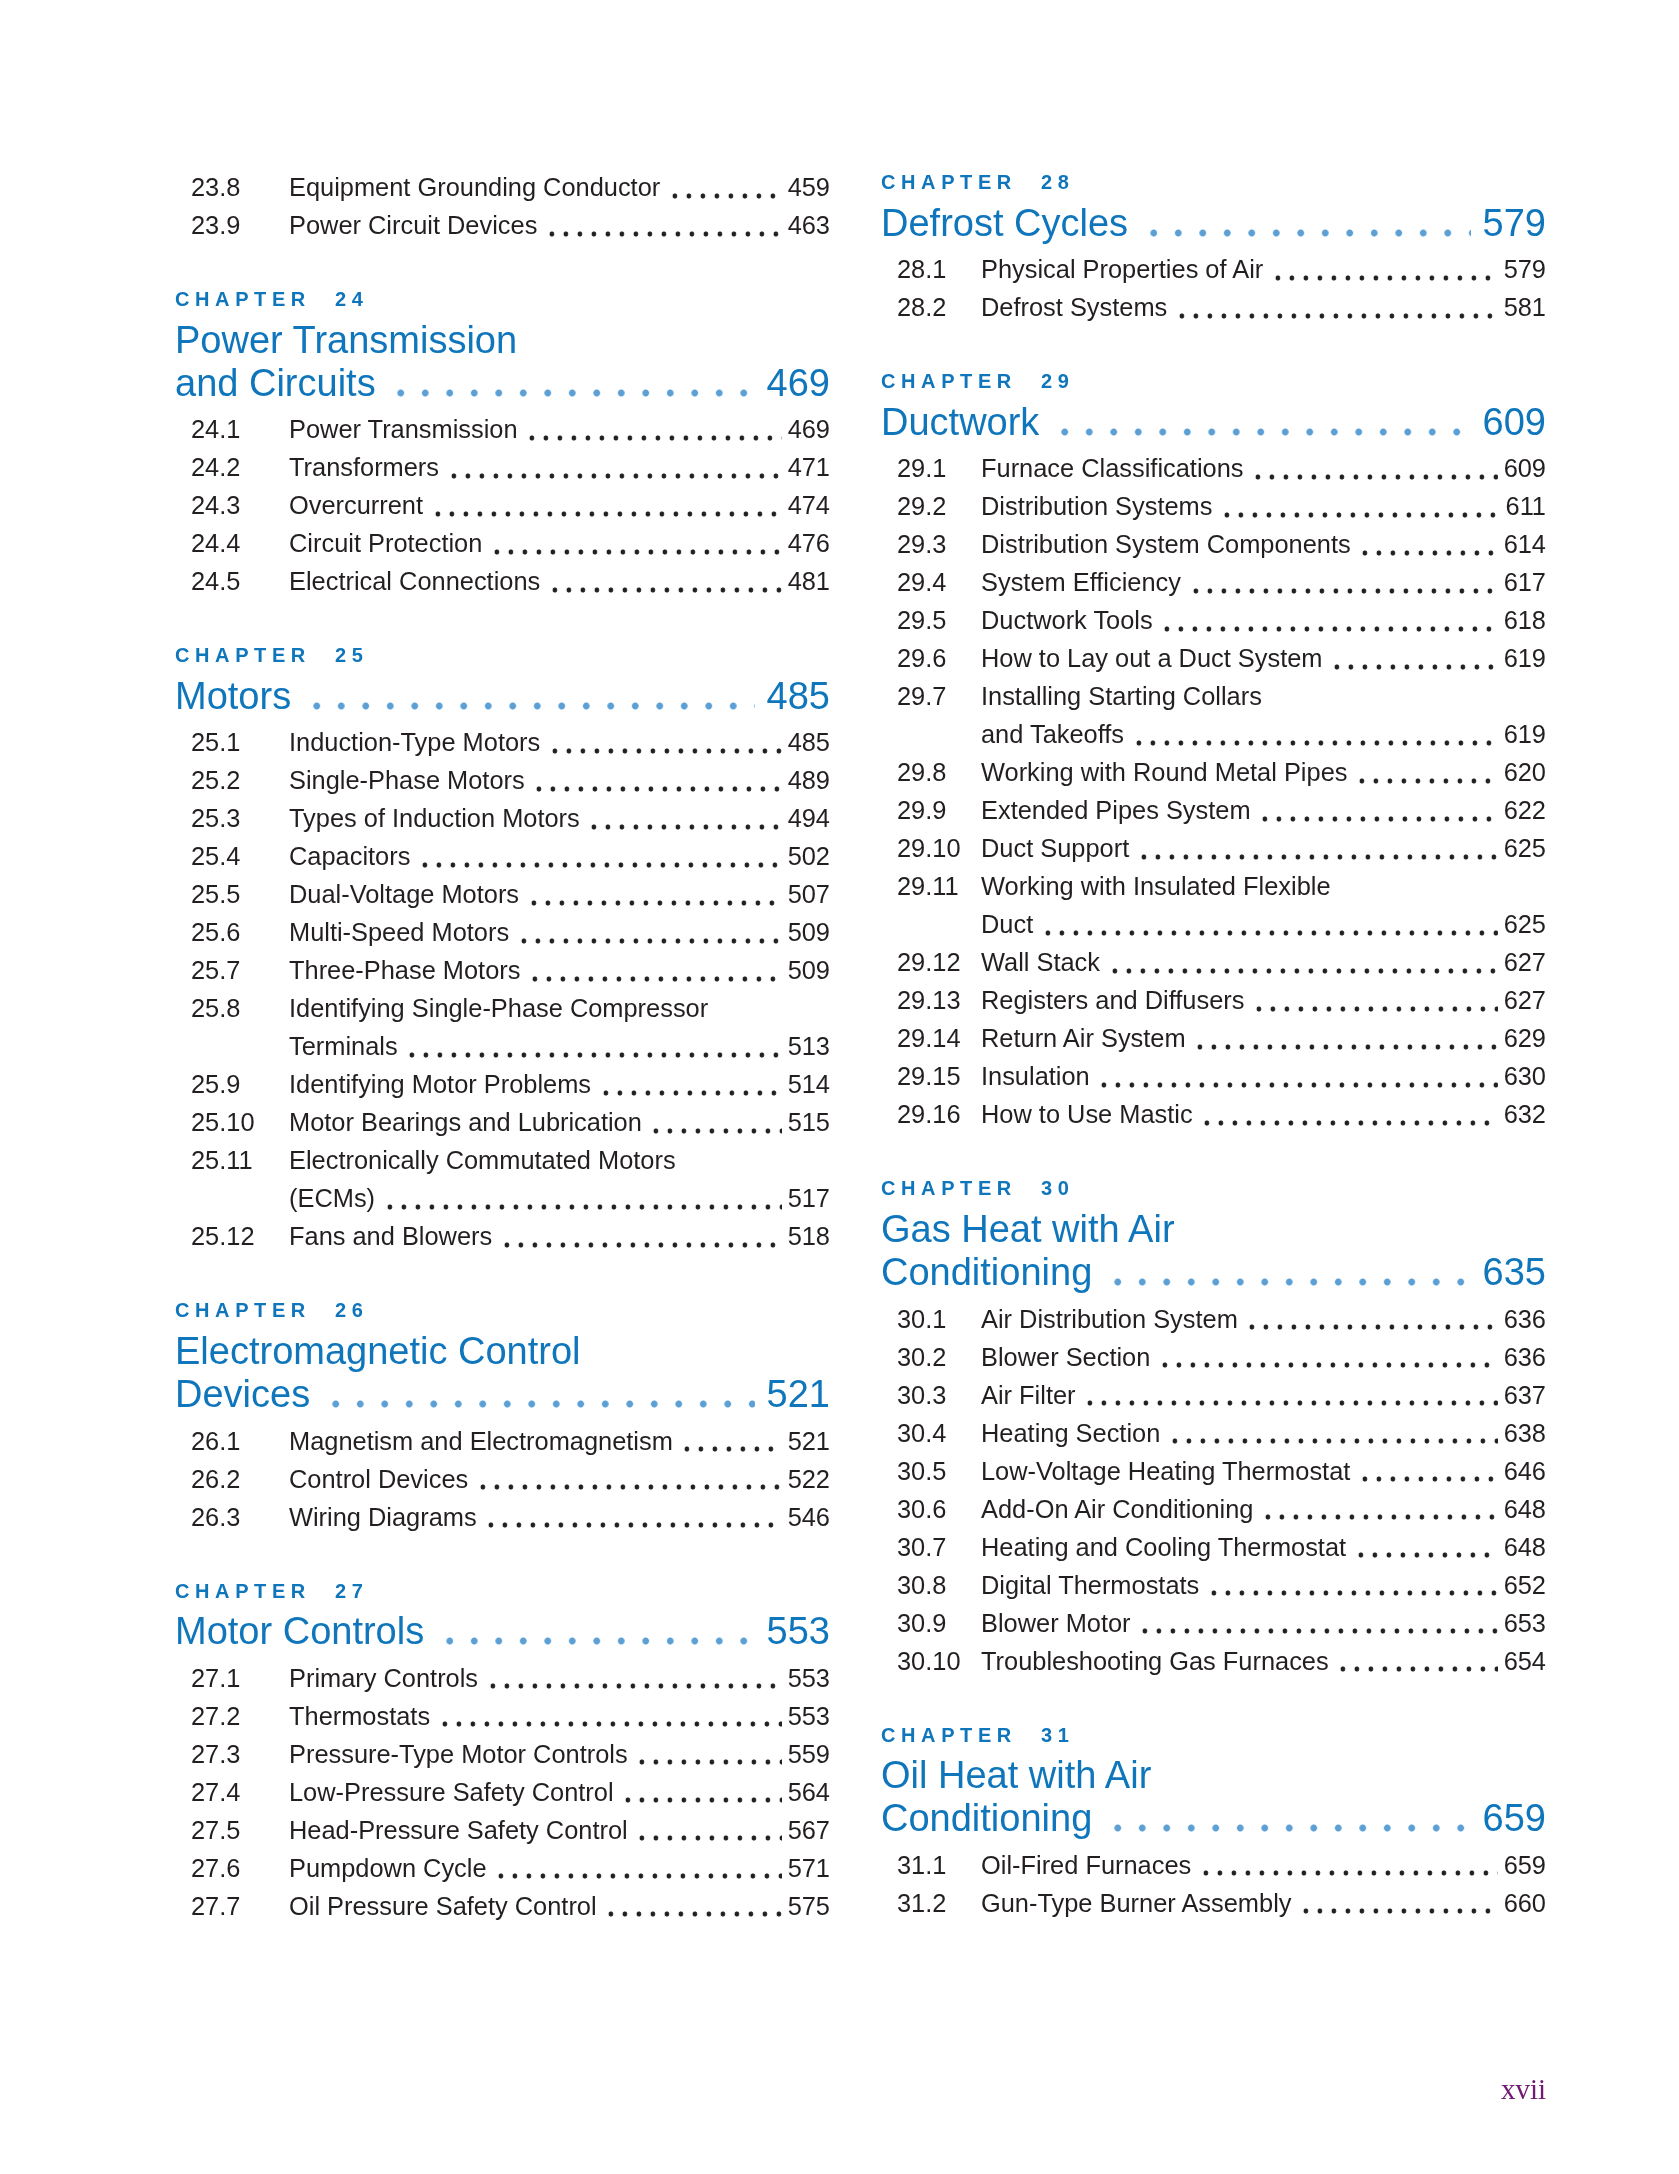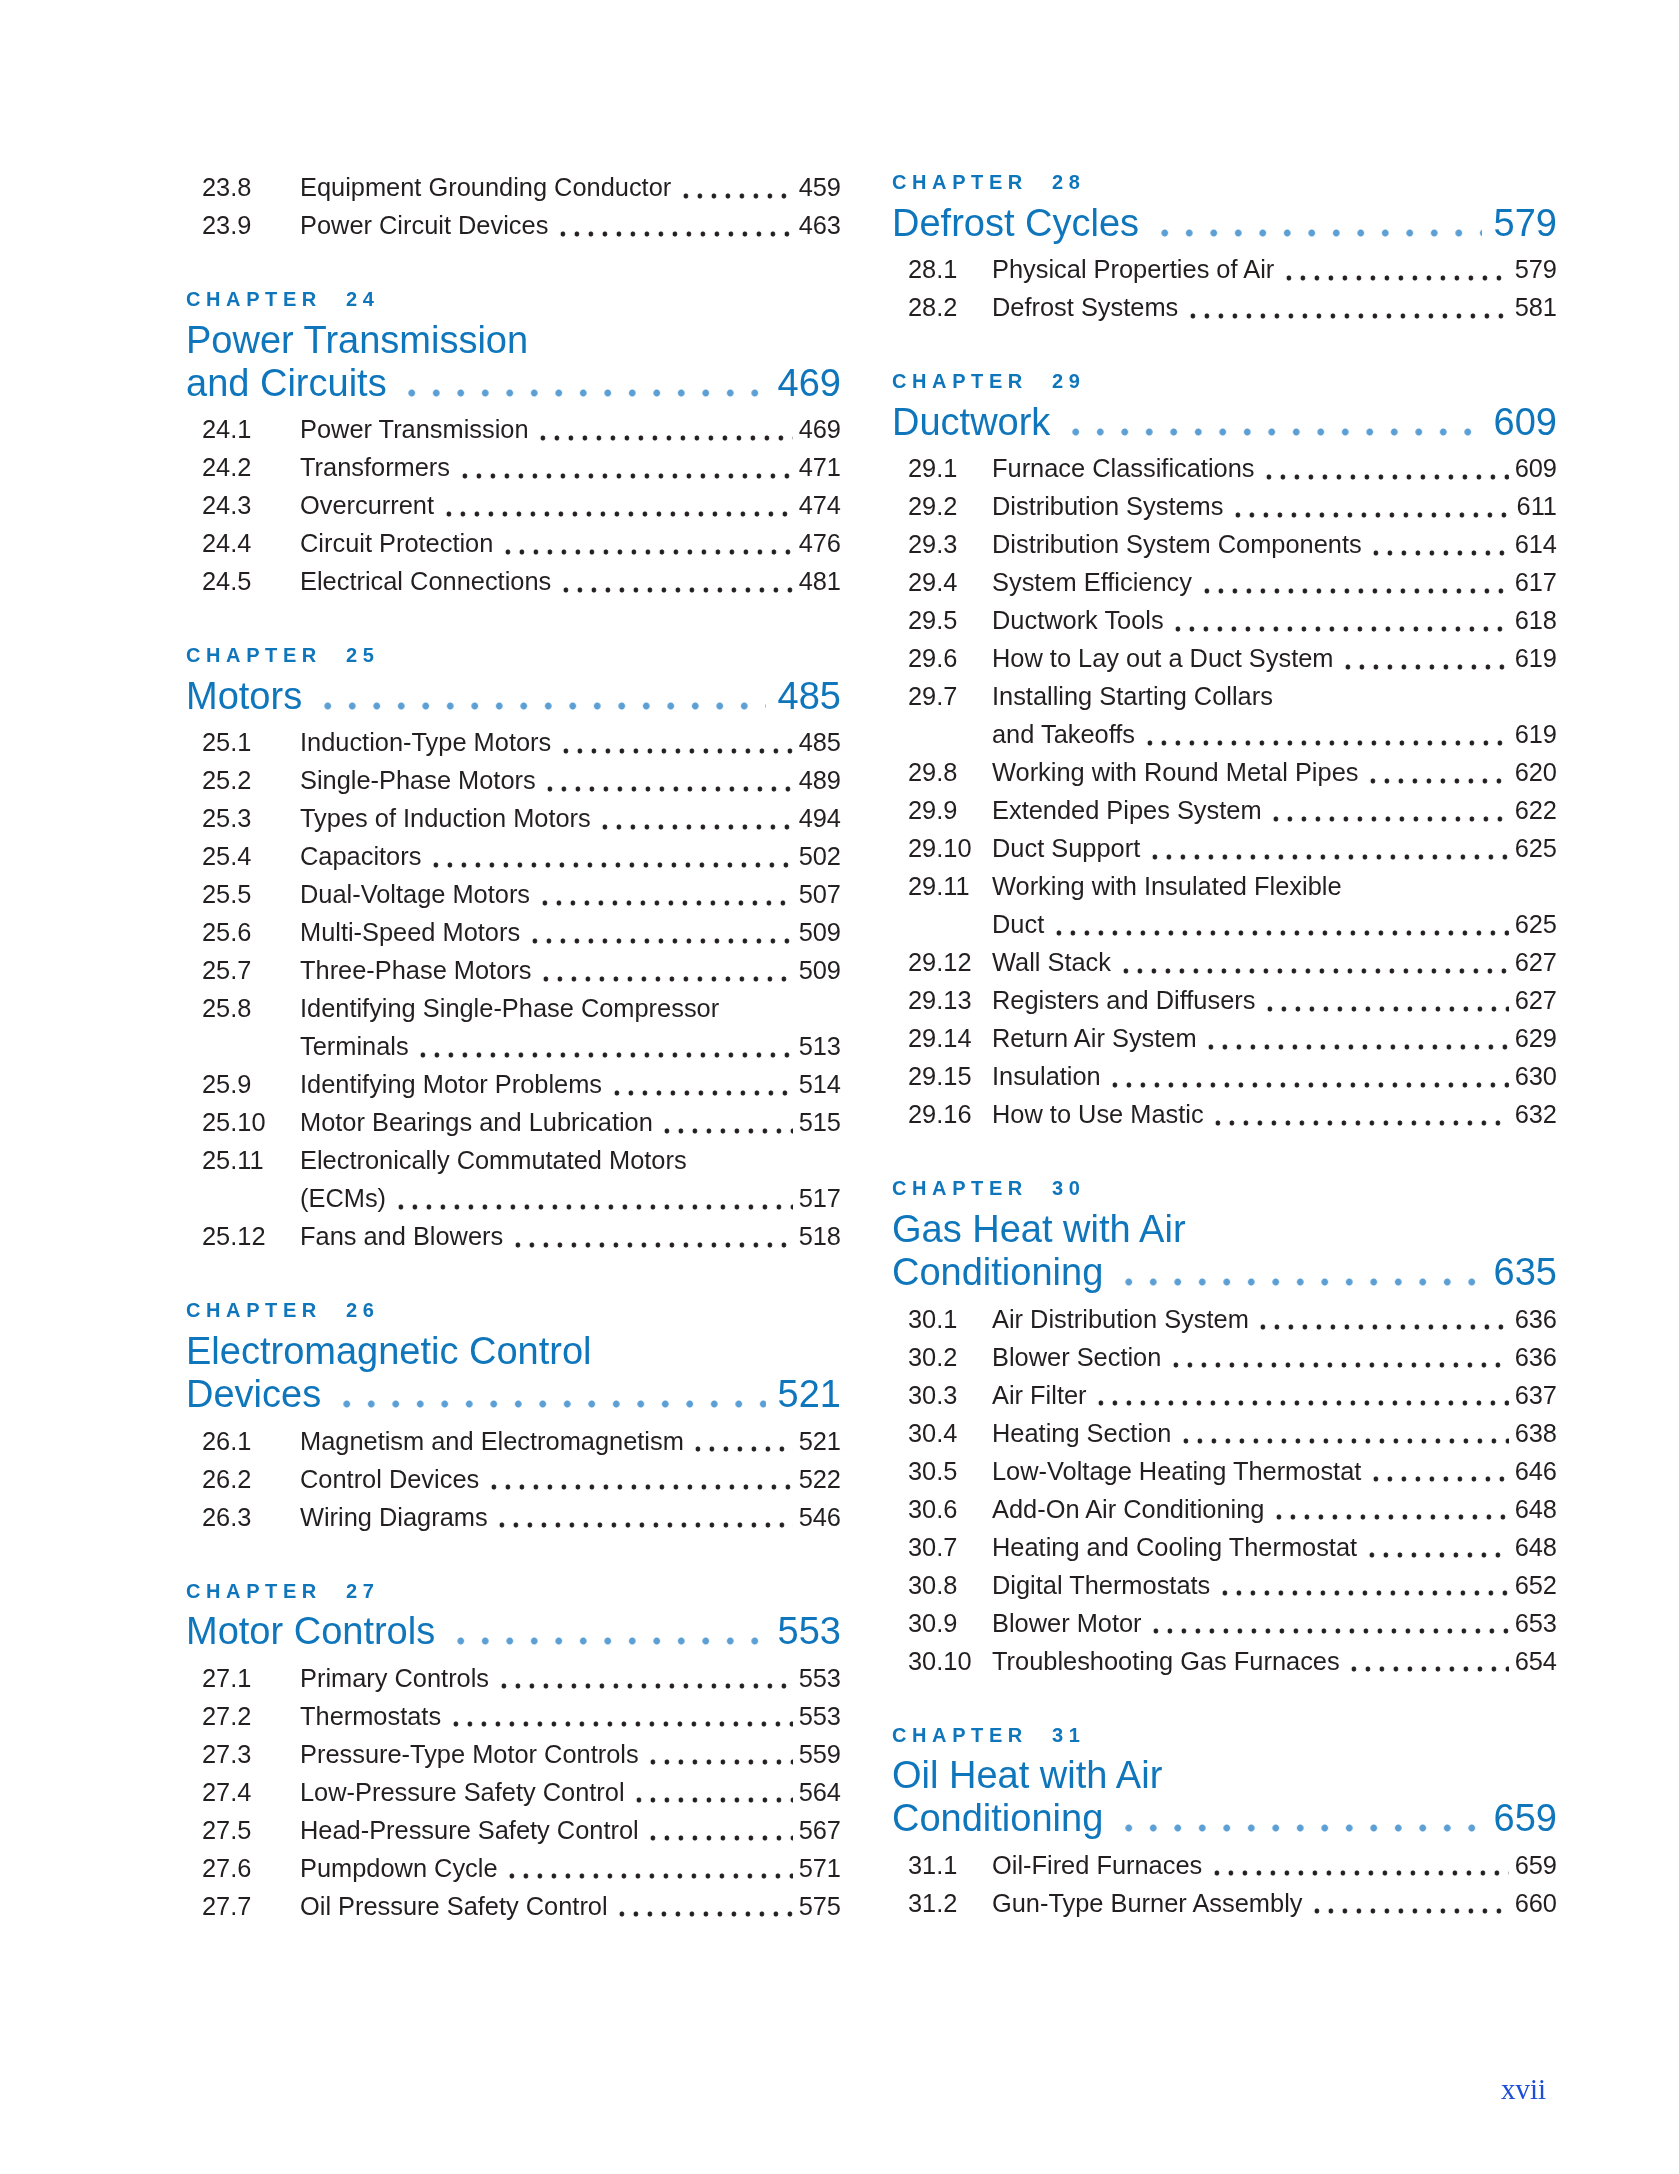--- a/index.html
+++ b/index.html
@@ -12,21 +12,21 @@
     position:relative;
     width:1680px;
     height:2174px;
     background:#ffffff;
     font-family:"Liberation Sans","DejaVu Sans",sans-serif;
     color:var(--ink);
     overflow:hidden;
   }
   .columns{
     position:absolute;
-    left:186px;
+    left:175px;
     top:168px;
     display:flex;
     gap:51px;
     align-items:flex-start;
   }
   .col-left{width:655px;}
   .col-right{width:665px;}
   .block{margin-top:41px;}
   .block:first-child{margin-top:0;}
   .ch-label{
@@ -84,21 +84,21 @@
   .pg{flex:none;padding-left:3.8px;}
   .ch-title .pg{padding-left:9.4px;}
   .footer{
     position:absolute;
     left:1365px;
     top:2073px;
     width:181px;
     text-align:right;
     font-family:"Liberation Serif","DejaVu Serif",serif;
     font-size:29px;
-    color:#1d4ed8;
+    color:#701a75;
   }
 </style>
 </head>
 <body>
 
 <div class="page">
   <div class="columns">
     <div class="col-left" id="col-left">
         <div class="block">
           <div class="sections">

